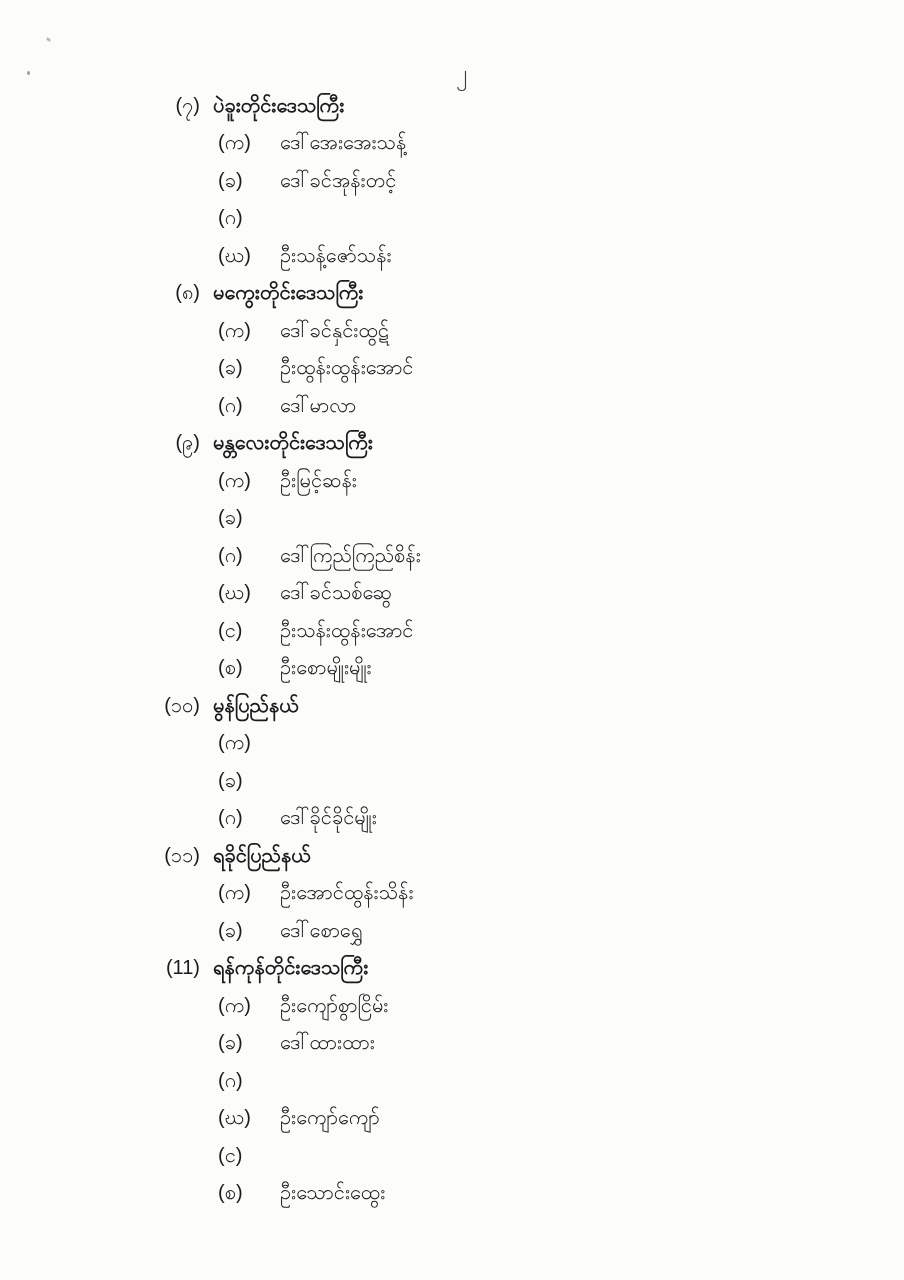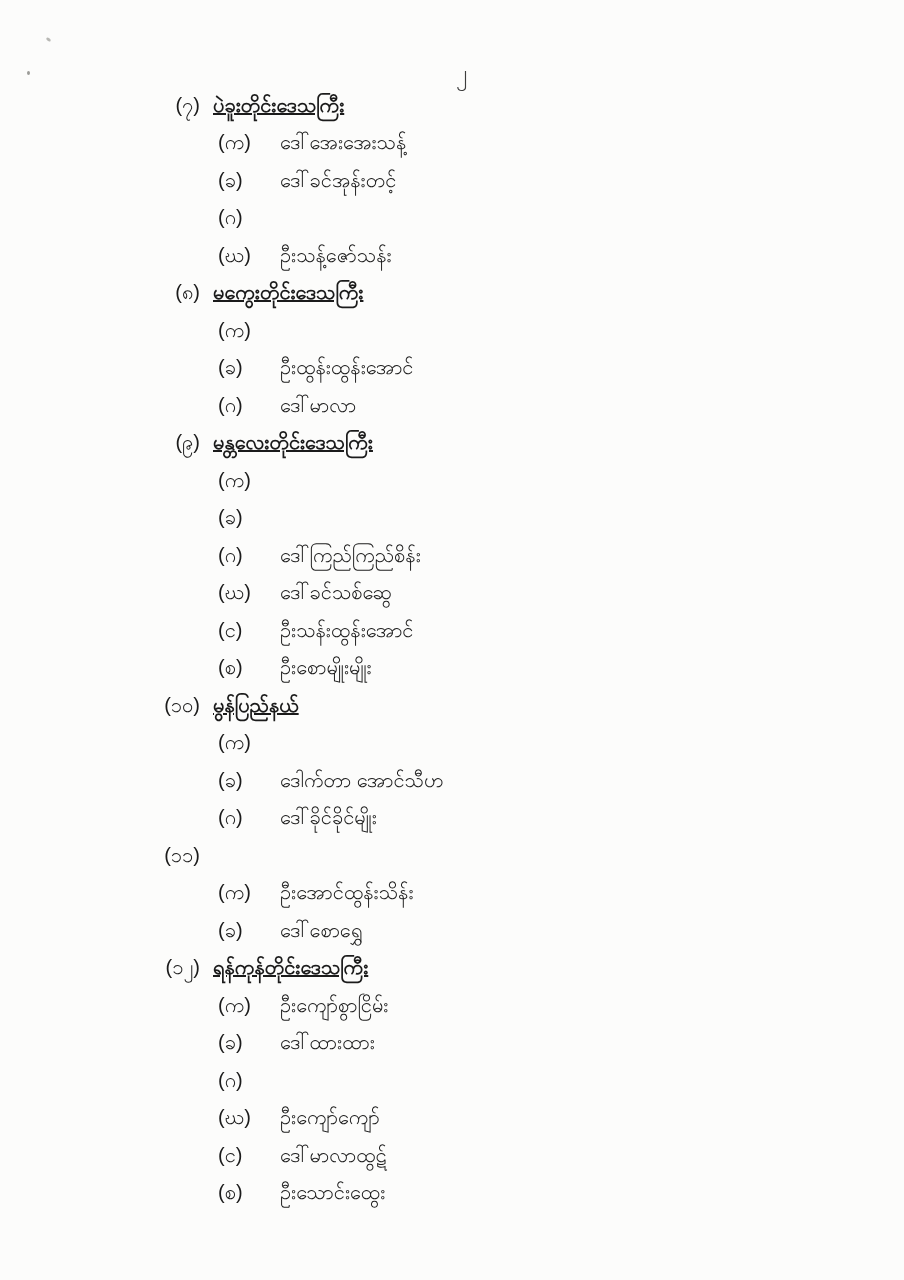--- a/index.html
+++ b/index.html
@@ -59,21 +59,20 @@
   .section-row {
     grid-template-columns: 63px 1fr;
   }
   .section-row .num {
     text-align: right;
     padding-right: 13px;
     font-weight: 400;
   }
   .section-row .title {
     font-weight: 700;
-    text-decoration: underline;
   }
   .member-row {
     grid-template-columns: 68px 62px 1fr;
   }
   .member-row .label,
   .member-row .name {
     font-weight: 400;
   }
 </style>
 </head>
@@ -113,20 +112,21 @@
   </div>
 
   <div class="row section-row">
     <div class="num">(၈)</div>
     <div class="title">မကွေးတိုင်းဒေသကြီး</div>
   </div>
 
   <div class="row member-row">
     <div class="indent"></div>
     <div class="label">(က)</div>
+    <div class="name">ဒေါ်ခင်နှင်းထွဋ်</div>
   </div>
 
   <div class="row member-row">
     <div class="indent"></div>
     <div class="label">(ခ)</div>
     <div class="name">ဦးထွန်းထွန်းအောင်</div>
   </div>
 
   <div class="row member-row">
     <div class="indent"></div>
@@ -135,20 +135,21 @@
   </div>
 
   <div class="row section-row">
     <div class="num">(၉)</div>
     <div class="title">မန္တလေးတိုင်းဒေသကြီး</div>
   </div>
 
   <div class="row member-row">
     <div class="indent"></div>
     <div class="label">(က)</div>
+    <div class="name">ဦးမြင့်ဆန်း</div>
   </div>
 
   <div class="row member-row">
     <div class="indent"></div>
     <div class="label">(ခ)</div>
   </div>
 
   <div class="row member-row">
     <div class="indent"></div>
     <div class="label">(ဂ)</div>
@@ -179,47 +180,47 @@
   </div>
 
   <div class="row member-row">
     <div class="indent"></div>
     <div class="label">(က)</div>
   </div>
 
   <div class="row member-row">
     <div class="indent"></div>
     <div class="label">(ခ)</div>
-    <div class="name">ဒေါက်တာ အောင်သီဟ</div>
   </div>
 
   <div class="row member-row">
     <div class="indent"></div>
     <div class="label">(ဂ)</div>
     <div class="name">ဒေါ်ခိုင်ခိုင်မျိုး</div>
   </div>
 
   <div class="row section-row">
     <div class="num">(၁၁)</div>
+    <div class="title">ရခိုင်ပြည်နယ်</div>
   </div>
 
   <div class="row member-row">
     <div class="indent"></div>
     <div class="label">(က)</div>
     <div class="name">ဦးအောင်ထွန်းသိန်း</div>
   </div>
 
   <div class="row member-row">
     <div class="indent"></div>
     <div class="label">(ခ)</div>
     <div class="name">ဒေါ်စောရွှေ</div>
   </div>
 
   <div class="row section-row">
-    <div class="num">(၁၂)</div>
+    <div class="num">(11)</div>
     <div class="title">ရန်ကုန်တိုင်းဒေသကြီး</div>
   </div>
 
   <div class="row member-row">
     <div class="indent"></div>
     <div class="label">(က)</div>
     <div class="name">ဦးကျော်စွာငြိမ်း</div>
   </div>
 
   <div class="row member-row">
@@ -235,21 +236,20 @@
 
   <div class="row member-row">
     <div class="indent"></div>
     <div class="label">(ဃ)</div>
     <div class="name">ဦးကျော်ကျော်</div>
   </div>
 
   <div class="row member-row">
     <div class="indent"></div>
     <div class="label">(င)</div>
-    <div class="name">ဒေါ်မာလာထွဋ်</div>
   </div>
 
   <div class="row member-row">
     <div class="indent"></div>
     <div class="label">(စ)</div>
     <div class="name">ဦးသောင်းထွေး</div>
   </div>
 </div>
 </div>
 

